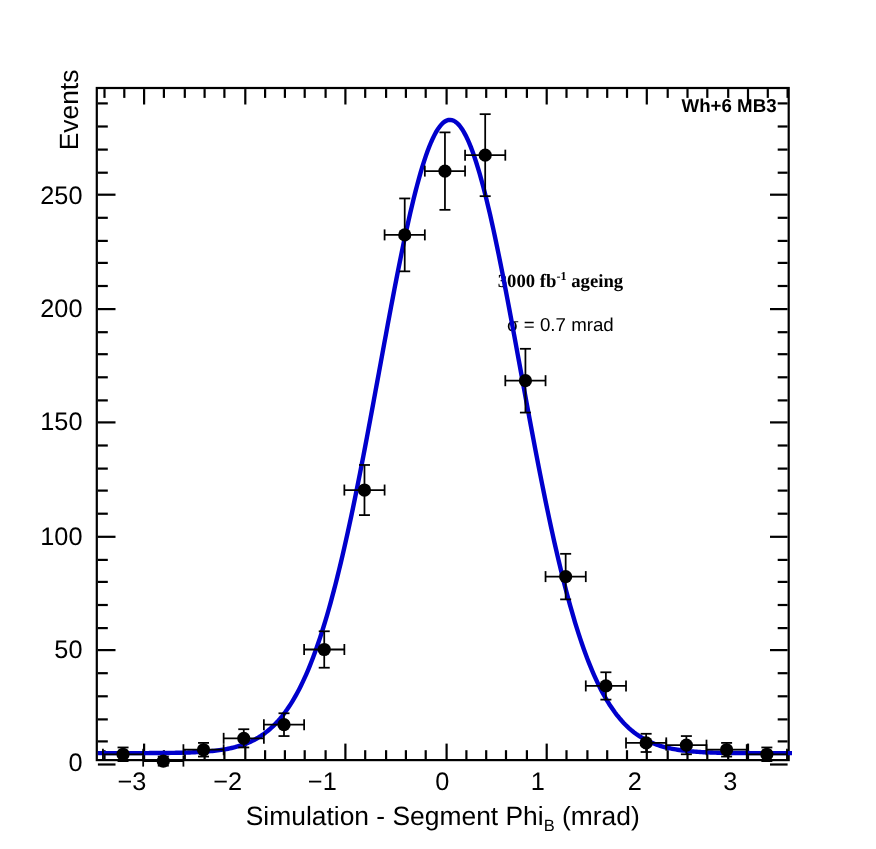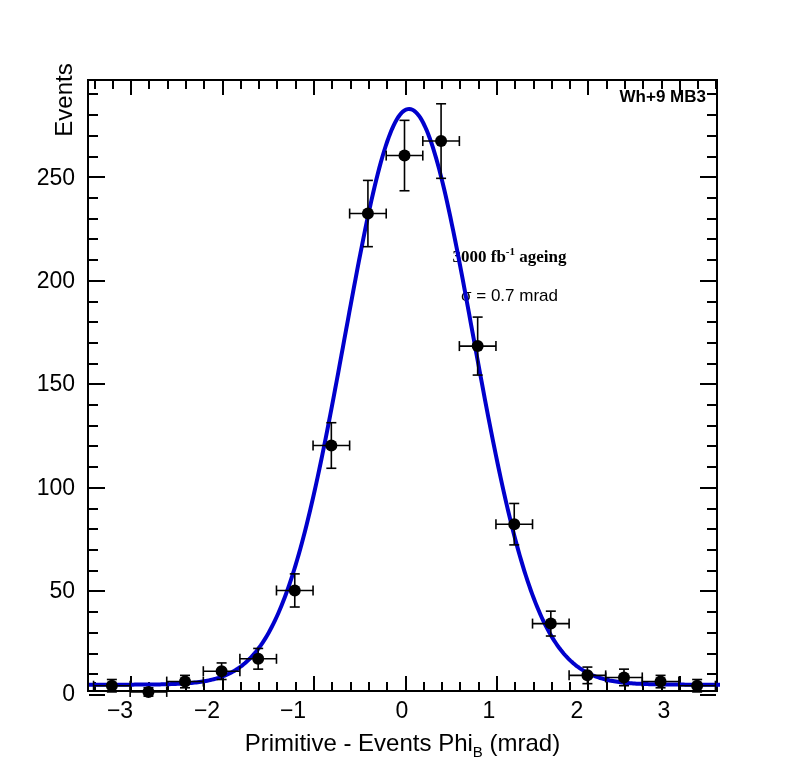--- a/index.html
+++ b/index.html
@@ -67,40 +67,40 @@
 
   <div id="cms-header">
     <div id="cms-logo">CMS</div>
     <div id="cms-sub">Phase-2 Simulation</div>
     <div id="cms-prelim">Preliminary</div>
     <div id="cms-pu">PU 200</div>
   </div>
 
   <div id="ytitle">Events</div>
 
-  <div id="xtitle"><span>Primitive - Events Phi</span><sub class="sb">B</sub><span> (mrad)</span></div>
+  <div id="xtitle"><span>Simulation - Segment Phi</span><sub class="sb">B</sub><span> (mrad)</span></div>
 
   <div class="ylab" style="top:680px;">0</div>
   <div class="ylab" style="top:577px;">50</div>
   <div class="ylab" style="top:474px;">100</div>
   <div class="ylab" style="top:370px;">150</div>
   <div class="ylab" style="top:267px;">200</div>
   <div class="ylab" style="top:164px;">250</div>
 
   <div class="xlab" style="left:90px;">−3</div>
   <div class="xlab" style="left:177px;">−2</div>
   <div class="xlab" style="left:263px;">−1</div>
   <div class="xlab" style="left:372px;">0</div>
   <div class="xlab" style="left:459px;">1</div>
   <div class="xlab" style="left:547px;">2</div>
   <div class="xlab" style="left:634px;">3</div>
 
   <div id="frame">
 
-    <div id="label-chamber">Wh+9 MB3</div>
+    <div id="label-chamber">Wh+6 MB3</div>
 
     <div id="ann-lumi"><span class="inner"><span>3000 fb</span><sup class="exp">-1</sup><span> ageing</span></span></div>
 
     <div id="ann-sigma"><span class="inner">σ = 0.7 mrad</span></div>
 
     <div id="ticklayer">
         <div class="tickmajor-y" style="top:613px;"></div>
         <div class="tickmajor-yr" style="top:613px;"></div>
         <div class="tickminor-y" style="top:592.2905405405405px;"></div>
         <div class="tickminor-yr" style="top:592.2905405405405px;"></div>

